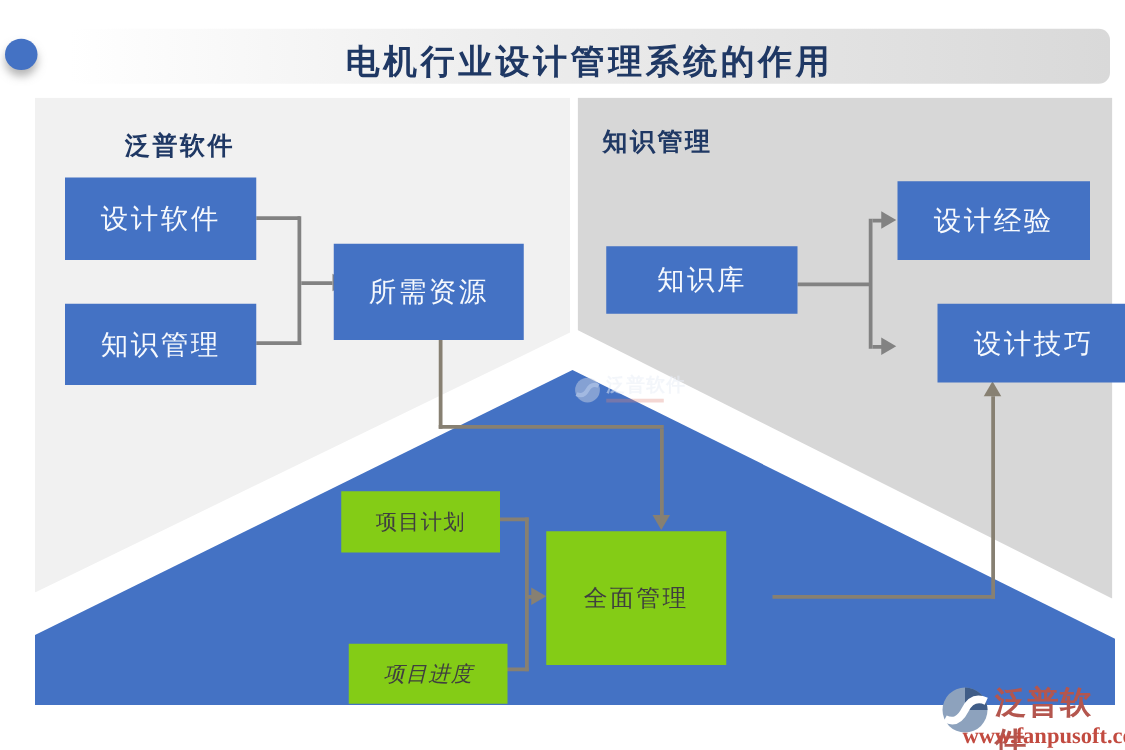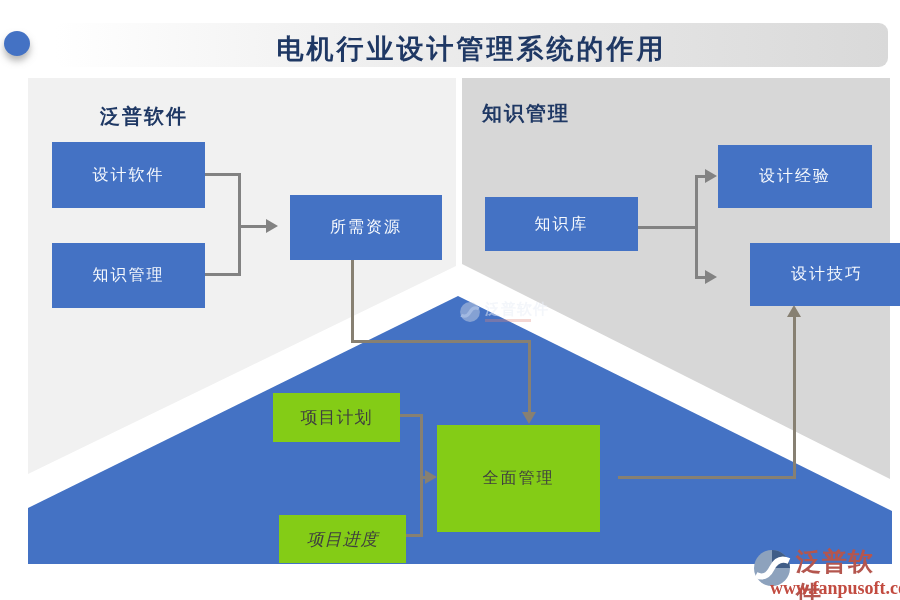--- a/index.html
+++ b/index.html
@@ -23,33 +23,33 @@
           clip-path:polygon(430px 0,864px 215px,864px 268px,0 268px,0 212px);}
 
   
   .heading{position:absolute;font-weight:bold;color:#1f3864;font-size:20px;letter-spacing:2px;}
   #h-res{left:100px;top:103px;}
   #h-kno{left:482px;top:100px;}
   #h-proj{left:48px;top:514px;color:#ffffff;font-size:22px;letter-spacing:3px;}
 
   
   .bluebox{position:absolute;background:#4472c4;color:#f6f9fd;display:flex;align-items:center;
-          justify-content:center;font-size:16px;letter-spacing:2px;}
+          justify-content:center;font-size:22px;letter-spacing:2px;}
   #b-software{left:52px;top:142px;width:153px;height:66px;}
   #b-spec{left:52px;top:243px;width:153px;height:65px;}
-  #b-required{left:290px;top:195px;width:152px;height:65px;}
+  #b-required{left:267px;top:195px;width:152px;height:77px;}
   #b-base{left:485px;top:197px;width:153px;height:54px;}
   #b-exp{left:718px;top:145px;width:154px;height:63px;}
   #b-skill{left:750px;top:243px;width:154px;height:63px;}
 
   .graybox{position:absolute;background:#84cc16;color:#3f3f3f;display:flex;align-items:center;
           justify-content:center;font-size:17px;letter-spacing:1px;}
   #g-plan{left:273px;top:393px;width:127px;height:49px;}
   #g-progress{left:279px;top:515px;width:127px;height:48px;font-style:italic;}
-  #g-overall{left:437px;top:425px;width:163px;height:107px;font-size:16px;letter-spacing:2px;}
+  #g-overall{left:437px;top:425px;width:144px;height:107px;font-size:19px;letter-spacing:2px;}
 
   
   .seg{position:absolute;background:#828282;}
   .seg.tan{background:#878072;}
   .arr{position:absolute;width:0;height:0;}
   .arr.right{border-top:7px solid transparent;border-bottom:7px solid transparent;border-left:12px solid #828282;}
   .arr.right.tan{border-left-color:#878072;}
   .arr.down{border-left:7px solid transparent;border-right:7px solid transparent;border-top:12px solid #878072;}
   .arr.up{border-left:7px solid transparent;border-right:7px solid transparent;border-bottom:12px solid #878072;}
 

